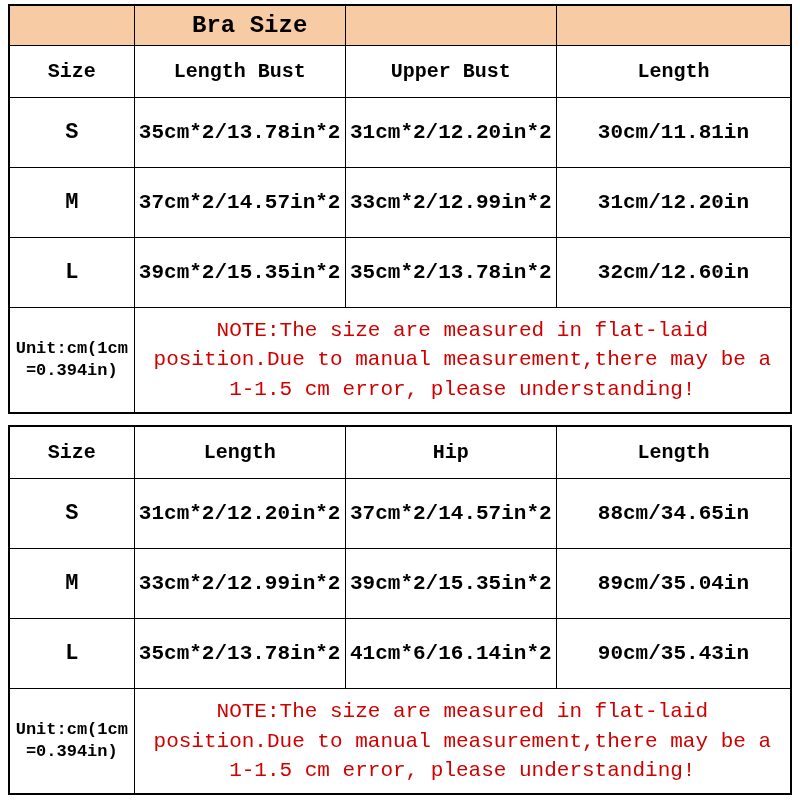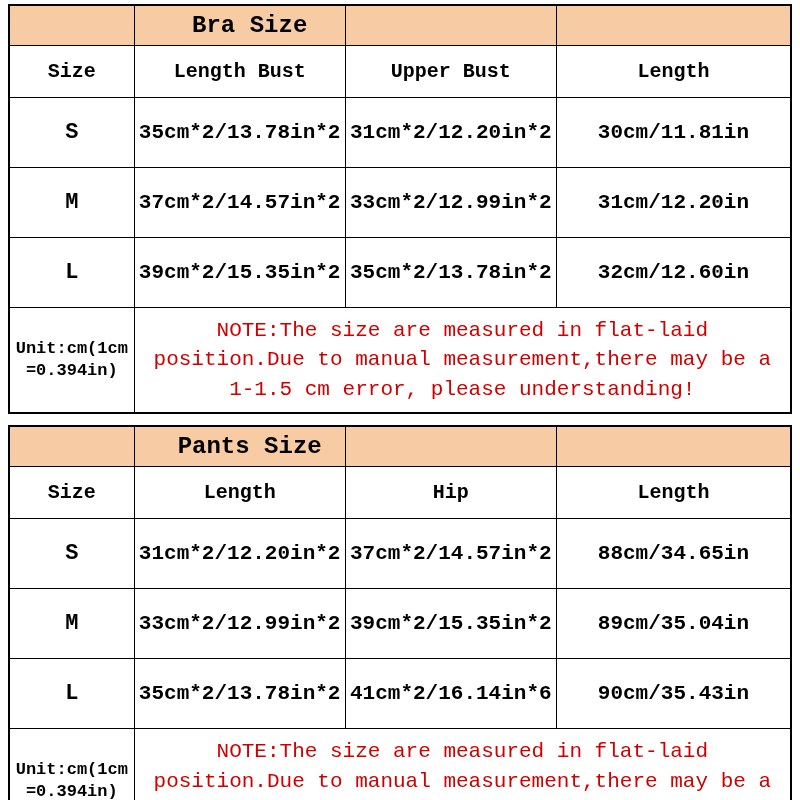--- a/index.html
+++ b/index.html
@@ -108,26 +108,20 @@
       <span>Unit:cm(1cm</span><br>
       <span>=0.394in)</span>
     </td>
     <td class="note-cell" colspan="3">NOTE:The size are measured in flat-laid position.Due to manual measurement,there may be a 1-1.5 cm error, please understanding!</td>
   </tr>
 </tbody>
   </table>
 
 <table class="size-table">
   <tbody>
-      <tr class="header-row">
-    <td class="col-size"></td>
-    <td class="col-1 header-title">Pants Size</td>
-    <td class="col-2"></td>
-    <td class="col-3"></td>
-  </tr>
   <tr>
     <td class="column-header col-size">Size</td>
     <td class="column-header col-1">Length</td>
     <td class="column-header col-2">Hip</td>
     <td class="column-header col-3">Length</td>
   </tr>
   <tr>
     <td class="data-cell size-label">S</td>
     <td class="data-cell">31cm*2/12.20in*2</td>
     <td class="data-cell">37cm*2/14.57in*2</td>
@@ -135,21 +129,21 @@
   </tr>
   <tr>
     <td class="data-cell size-label">M</td>
     <td class="data-cell">33cm*2/12.99in*2</td>
     <td class="data-cell">39cm*2/15.35in*2</td>
     <td class="data-cell">89cm/35.04in</td>
   </tr>
   <tr>
     <td class="data-cell size-label">L</td>
     <td class="data-cell">35cm*2/13.78in*2</td>
-    <td class="data-cell">41cm*2/16.14in*6</td>
+    <td class="data-cell">41cm*6/16.14in*2</td>
     <td class="data-cell">90cm/35.43in</td>
   </tr>
   <tr>
     <td class="unit-cell">
       <span>Unit:cm(1cm</span><br>
       <span>=0.394in)</span>
     </td>
     <td class="note-cell" colspan="3">NOTE:The size are measured in flat-laid position.Due to manual measurement,there may be a 1-1.5 cm error, please understanding!</td>
   </tr>
 </tbody>

